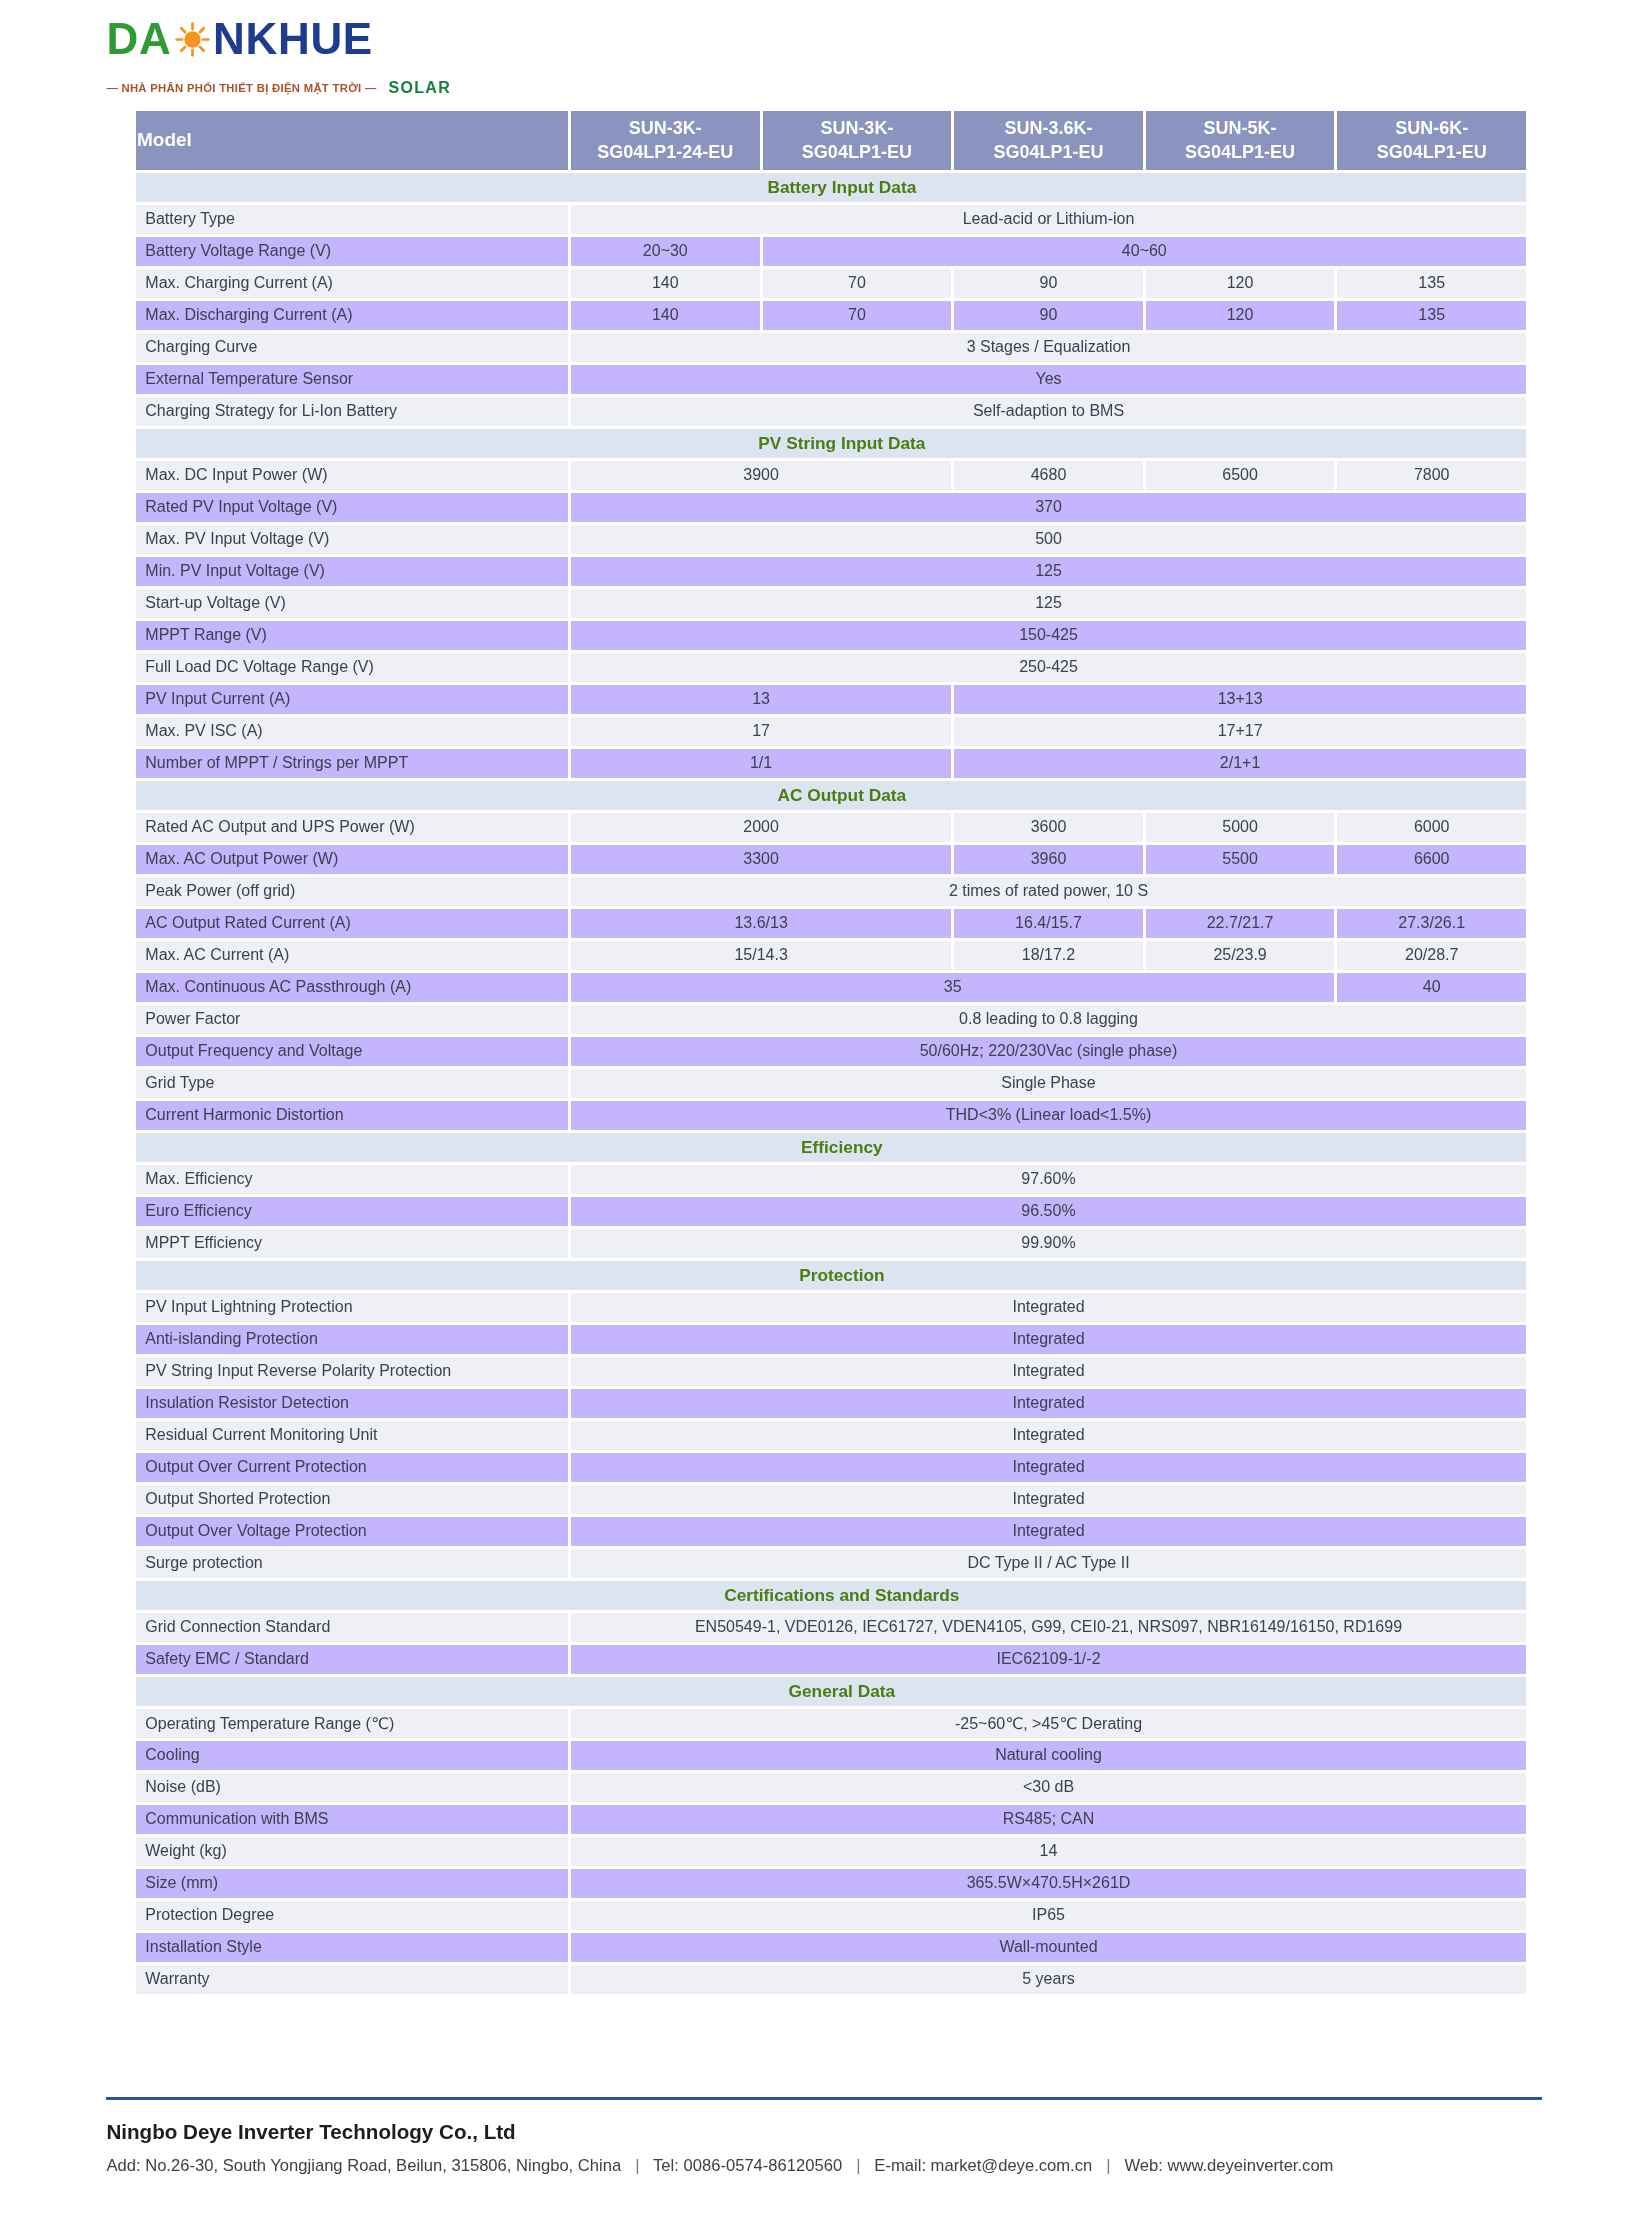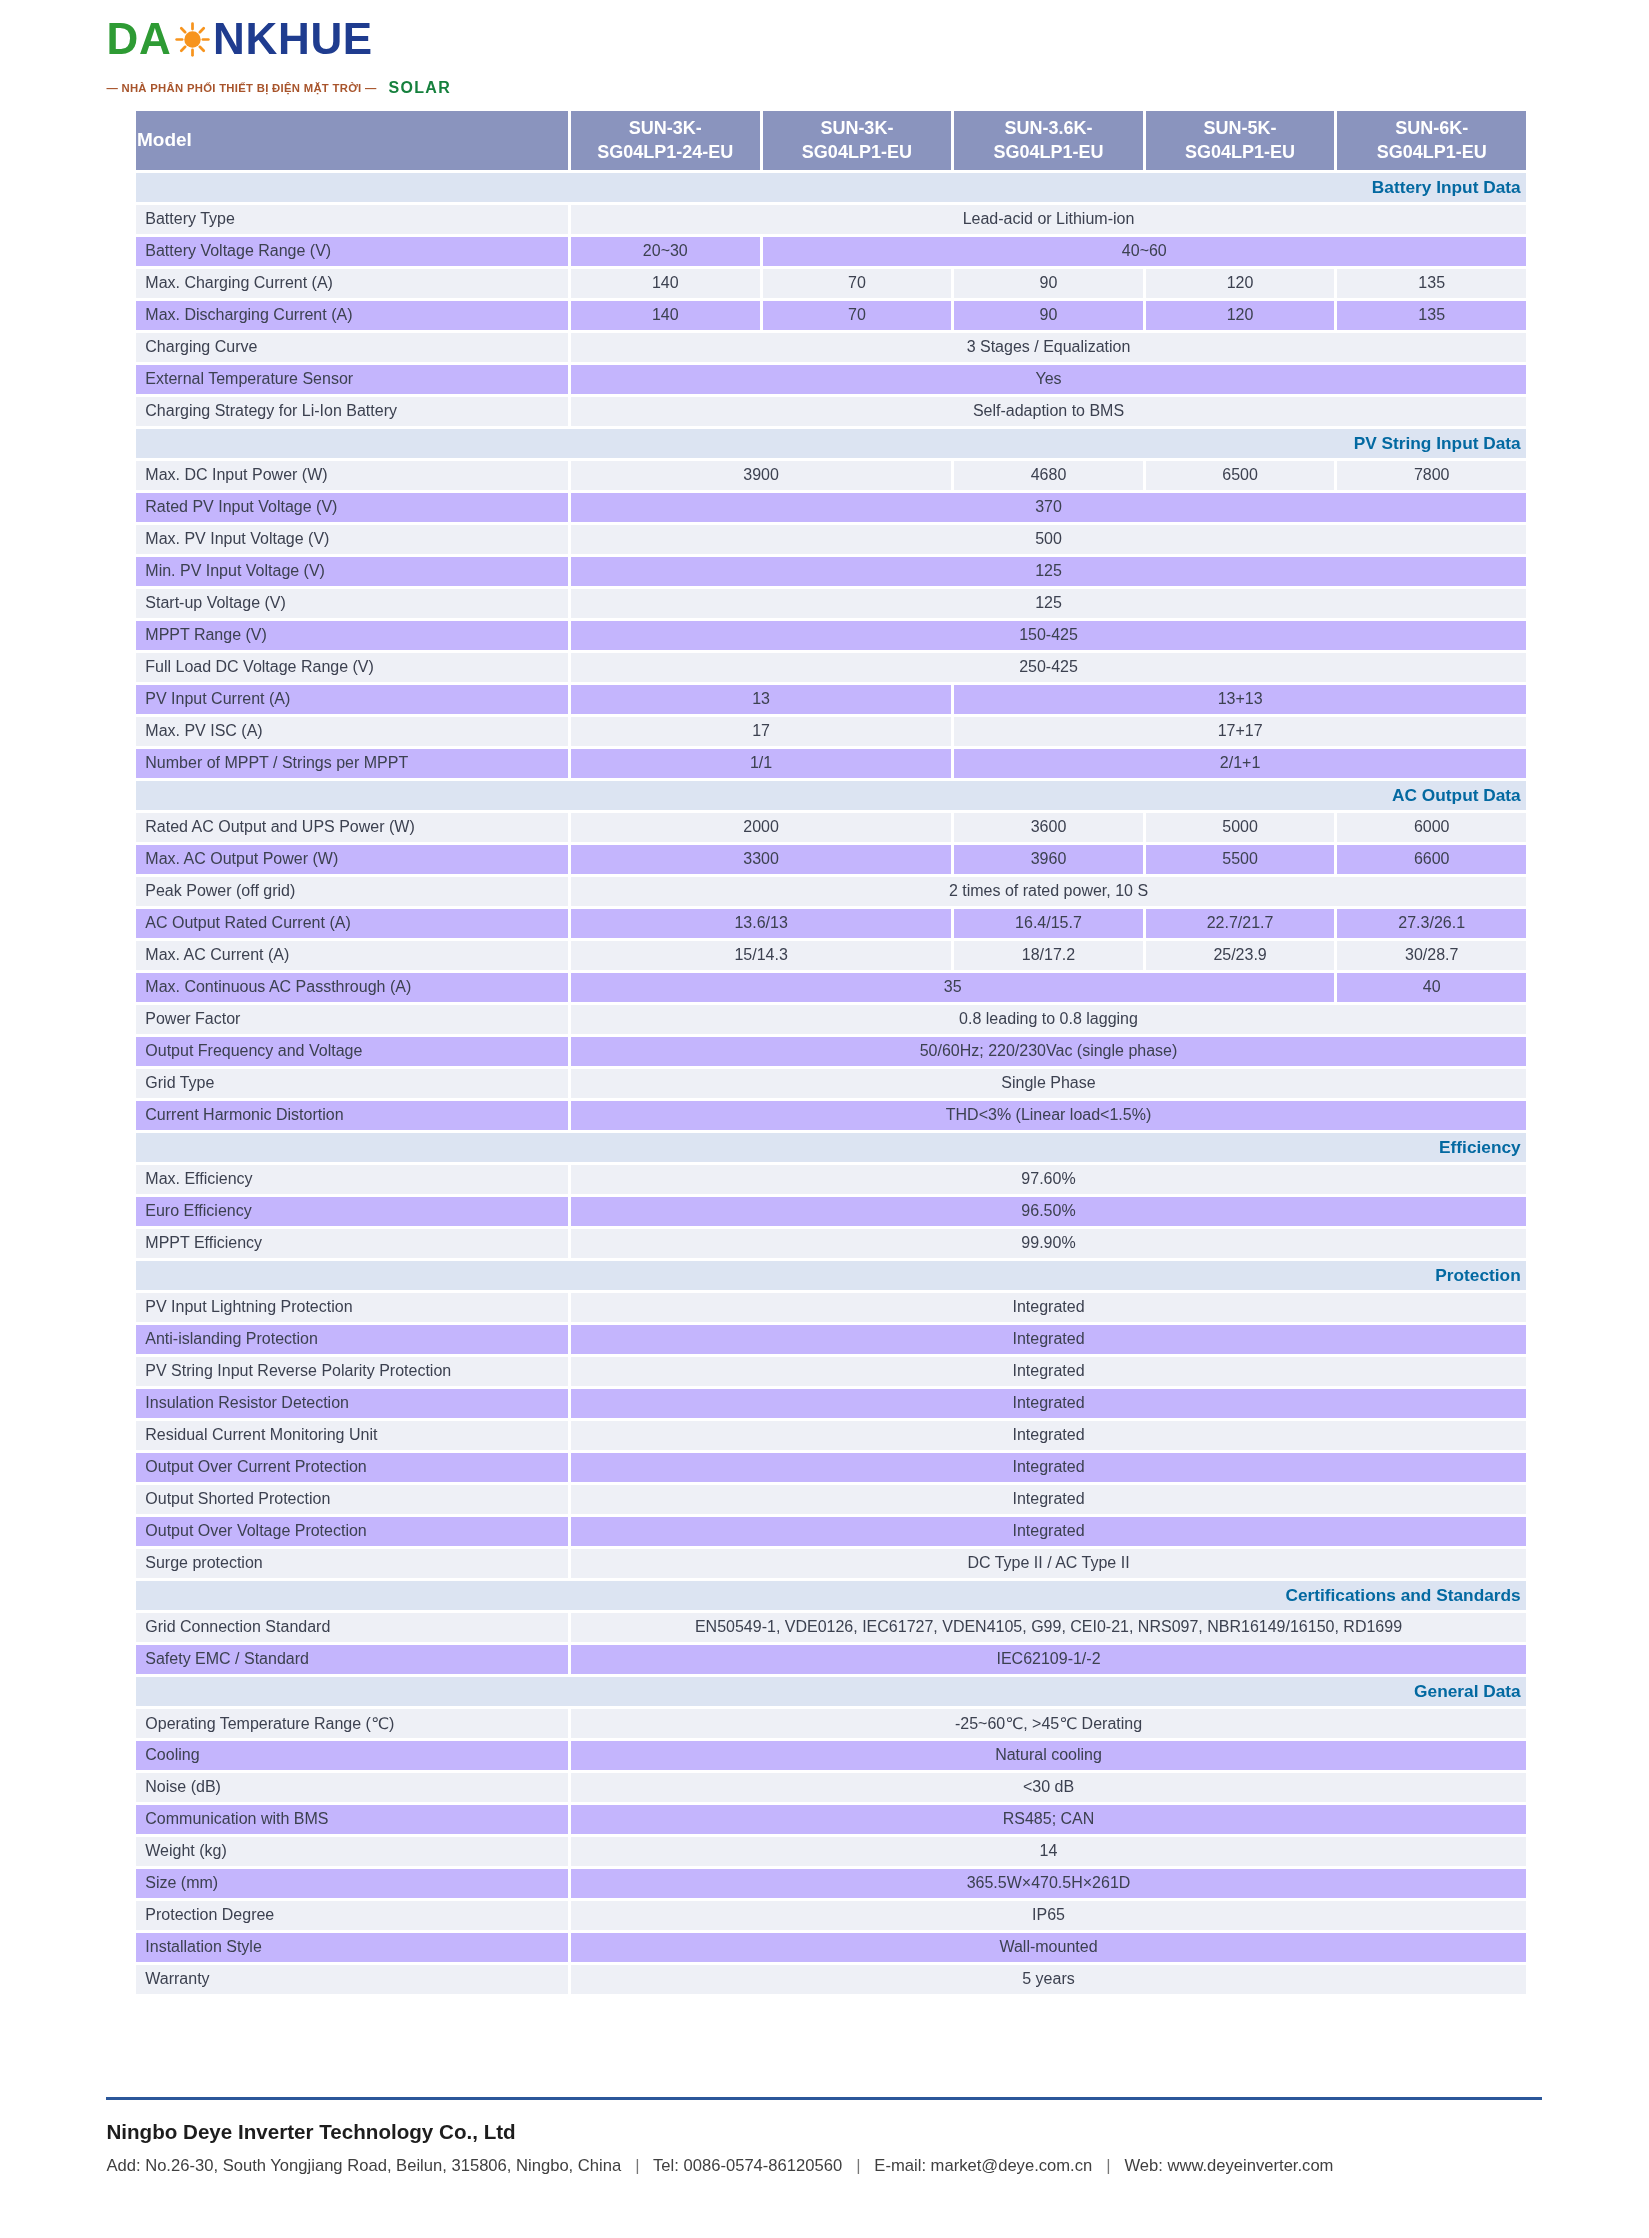--- a/index.html
+++ b/index.html
@@ -25,22 +25,22 @@
   table.spec { border-collapse: separate; border-spacing: 3.3px; table-layout: fixed; width: 1396px; }
   .spec th, .spec td { font-size: 16px; overflow: hidden; }
   .spec thead th {
     background: #8A94BE; color: #ffffff; font-weight: bold;
     height: 59px; text-align: center; font-size: 18px; line-height: 24px;
     vertical-align: middle;
   }
   .spec th.model-th { text-align: left; padding-left: 1px; font-size: 19px; }
   .spec td { height: 29px; padding: 1.3px 5.3px; vertical-align: middle; }
   .spec td.section-cell {
-    background: #DCE4F2; color: #0369a1; font-weight: bold;
-    text-align: right; padding-left: 27px; font-size: 17.3px;
+    background: #DCE4F2; color: #4d7c0f; font-weight: bold;
+    text-align: center; padding-left: 27px; font-size: 17.3px;
   }
   .spec td.label-cell { text-align: left; padding-left: 9.3px; }
   .spec td.value-cell { text-align: center; }
   .spec tr.row-a td:not(.section-cell) { background: #EEF0F6; }
   .spec tr.row-b td:not(.section-cell) { background: #c4b5fd; }
 
   
   .footer { margin-left: -26.6px; margin-top: 100px; width: 1436px; }
   .footer-rule { height: 2.7px; background: #2B579A; margin-bottom: 20px; }
   .company { font-size: 20.6px; font-weight: bold; color: #1d1d1d; margin-bottom: 12px; }
@@ -228,21 +228,21 @@
           <td class="value-cell" colspan="2">13.6/13</td>
           <td class="value-cell" colspan="1">16.4/15.7</td>
           <td class="value-cell" colspan="1">22.7/21.7</td>
           <td class="value-cell" colspan="1">27.3/26.1</td>
         </tr>
         <tr class="row-a">
           <td class="label-cell">Max. AC Current (A)</td>
           <td class="value-cell" colspan="2">15/14.3</td>
           <td class="value-cell" colspan="1">18/17.2</td>
           <td class="value-cell" colspan="1">25/23.9</td>
-          <td class="value-cell" colspan="1">30/28.7</td>
+          <td class="value-cell" colspan="1">20/28.7</td>
         </tr>
         <tr class="row-b">
           <td class="label-cell">Max. Continuous AC Passthrough (A)</td>
           <td class="value-cell" colspan="4">35</td>
           <td class="value-cell" colspan="1">40</td>
         </tr>
         <tr class="row-a">
           <td class="label-cell">Power Factor</td>
           <td class="value-cell" colspan="5">0.8 leading to 0.8 lagging</td>
         </tr>

